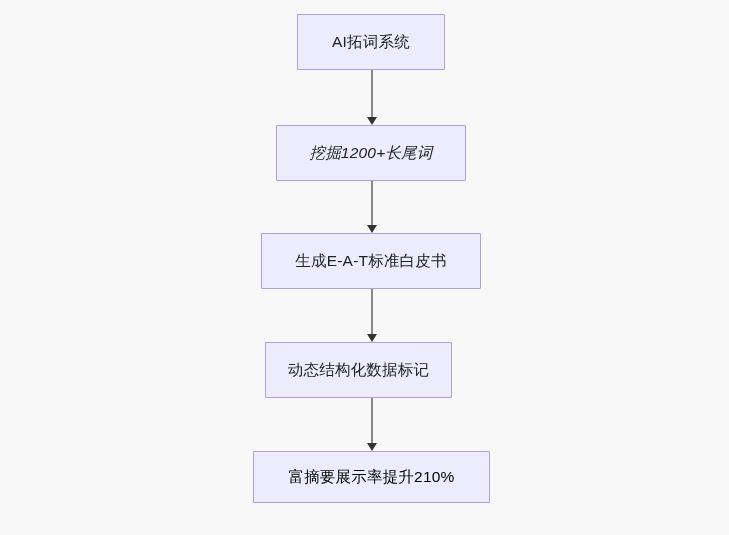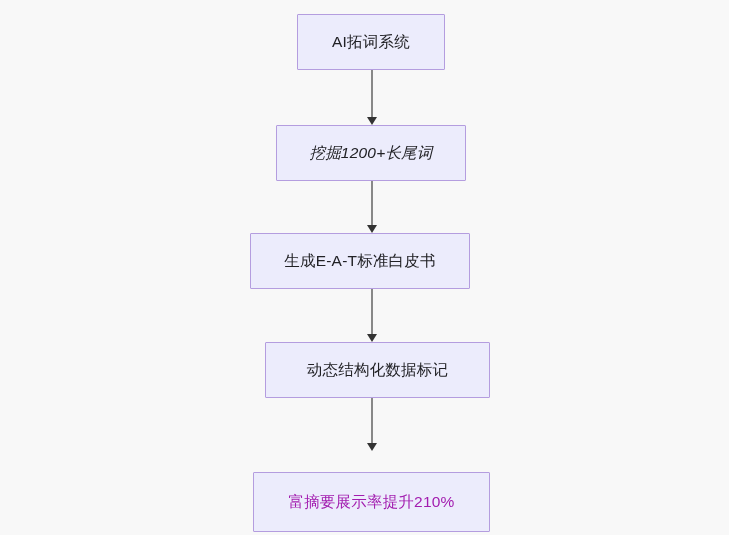--- a/index.html
+++ b/index.html
@@ -77,22 +77,22 @@
     <div class="edge" style="left: 362px; top: 398px; height: 53px;">
       <div class="edge-line" style="height: 46px; background: rgb(136, 136, 136);"></div>
       <div class="edge-arrow" style="top: 45px; border-top-color: rgb(51, 51, 51);"></div>
     </div>
     <div class="node" style="left: 297px; top: 14px; width: 148px; height: 56px; background: rgb(236, 236, 252); border-color: rgb(180, 157, 223); color: rgb(33, 33, 37);">
       <span class="node-label">AI拓词系统</span>
     </div>
     <div class="node" style="left: 276px; top: 125px; width: 190px; height: 56px; background: rgb(236, 236, 252); border-color: rgb(180, 157, 223); color: rgb(33, 33, 37); font-style: italic;">
       <span class="node-label">挖掘1200+长尾词</span>
     </div>
-    <div class="node" style="left: 250px; top: 233px; width: 220px; height: 56px; background: rgb(236, 236, 252); border-color: rgb(180, 157, 223); color: rgb(33, 33, 37);">
+    <div class="node" style="left: 261px; top: 233px; width: 220px; height: 56px; background: rgb(236, 236, 252); border-color: rgb(180, 157, 223); color: rgb(33, 33, 37);">
       <span class="node-label">生成E-A-T标准白皮书</span>
     </div>
-    <div class="node" style="left: 265px; top: 342px; width: 225px; height: 56px; background: rgb(236, 236, 252); border-color: rgb(180, 157, 223); color: rgb(33, 33, 37);">
+    <div class="node" style="left: 265px; top: 342px; width: 187px; height: 56px; background: rgb(236, 236, 252); border-color: rgb(180, 157, 223); color: rgb(33, 33, 37);">
       <span class="node-label">动态结构化数据标记</span>
     </div>
-    <div class="node" style="left: 253px; top: 472px; width: 237px; height: 60px; background: rgb(236, 236, 252); border-color: rgb(180, 157, 223); color: #a21caf;">
+    <div class="node" style="left: 253px; top: 451px; width: 237px; height: 52px; background: rgb(236, 236, 252); border-color: rgb(180, 157, 223); color: #000000;">
       <span class="node-label">富摘要展示率提升210%</span>
     </div>
   </div>
 
 </body></html>

